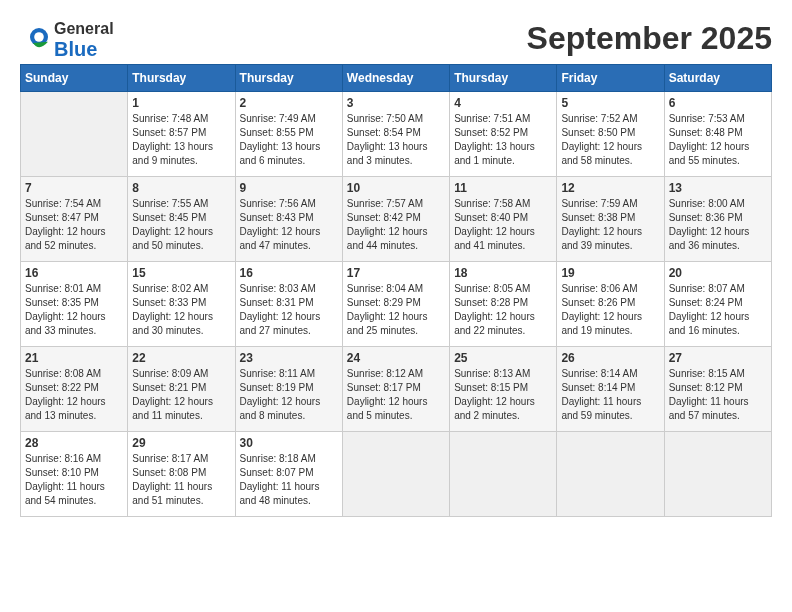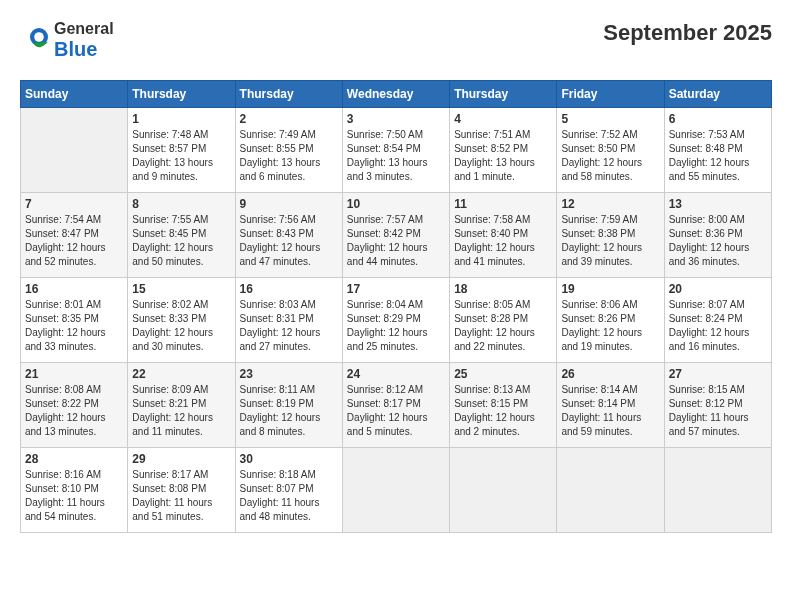--- a/index.html
+++ b/index.html
@@ -7,36 +7,36 @@
       font-family: Arial, sans-serif;
       background: #fff;
       width: 792px;
       min-height: 612px;
       padding: 20px;
     }
     .header-section {
       display: flex;
       justify-content: space-between;
       align-items: flex-start;
-      margin-bottom: 20px;
+      margin-bottom: 4px;
     }
     .logo {
       display: flex;
       align-items: center;
     }
     .logo-icon {
       width: 30px;
       height: 30px;
       margin-left: 4px;
     }
     .title-section {
       text-align: right;
     }
     .calendar-title {
-      font-size: 22px;
+      font-size: 32px;
       font-weight: bold;
       color: #333;
       text-align: right;
     }
     .calendar-subtitle {
       font-size: 14px;
       color: #555;
     }
     table {
       width: 100%;

